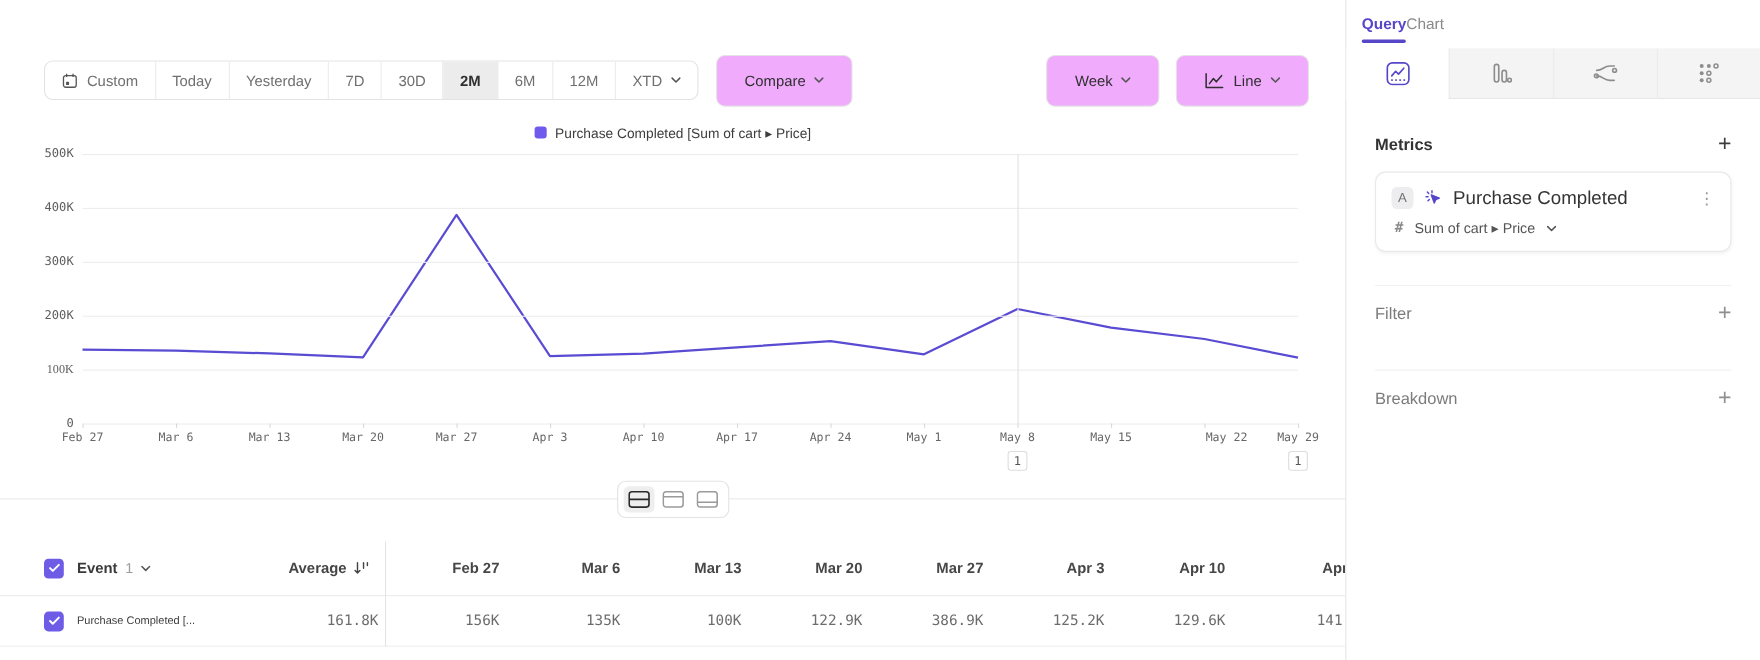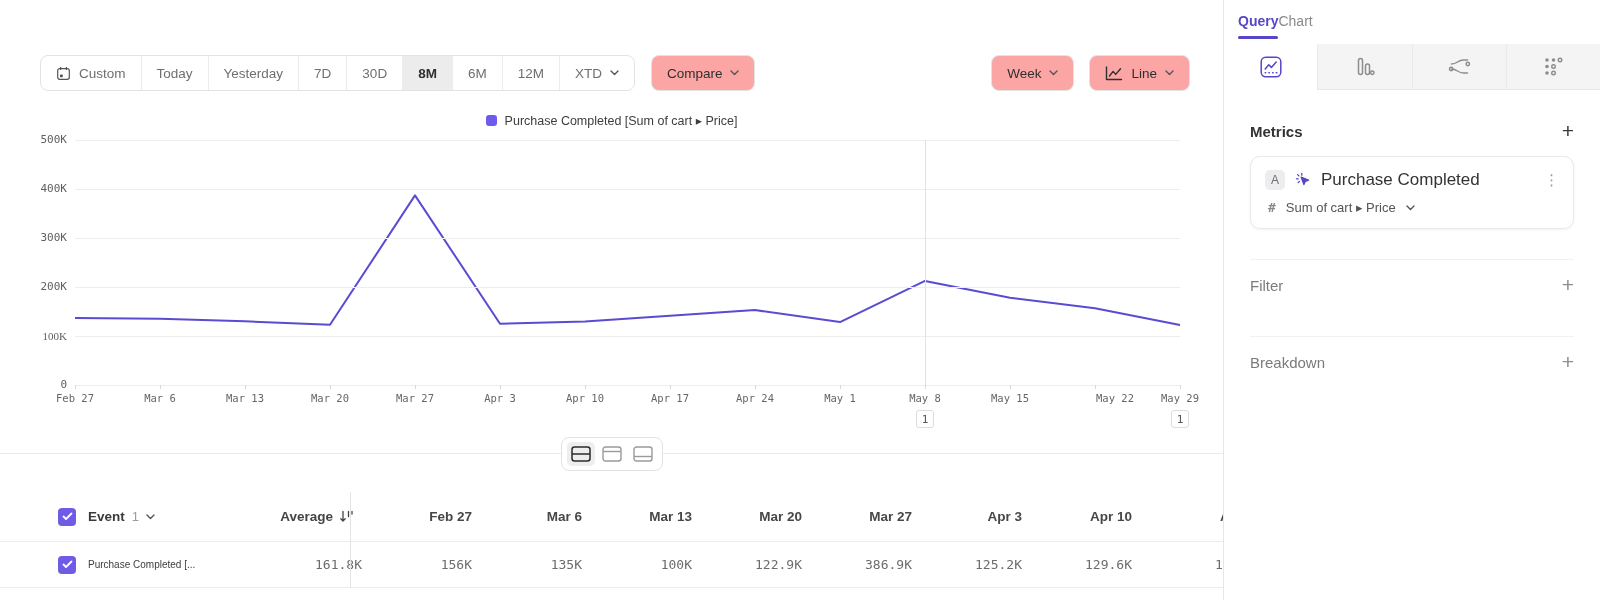--- a/index.html
+++ b/index.html
@@ -15,21 +15,21 @@
   
   #main{position:absolute;left:0;top:0;width:1223px;height:600px;background:#fff;overflow:hidden;}
   #sidebar{position:absolute;left:1223px;top:0;width:377px;height:600px;background:#fff;border-left:1px solid var(--border);}
 
   
   #toolbar{position:absolute;left:40px;right:33px;top:55px;height:36px;display:flex;align-items:center;}
   #seg-control{display:flex;height:36px;border:1px solid #e3e3e3;border-radius:8px;background:#fff;overflow:hidden;}
   .seg-item{display:flex;align-items:center;gap:8px;padding:0 15px;font-size:13.5px;color:#6f6f6f;cursor:pointer;border-right:1px solid #ececec;white-space:nowrap;}
   .seg-item:last-child{border-right:none;}
   .seg-item.selected{background:#ececec;color:#2f2f2f;font-weight:bold;}
-  .btn{display:flex;align-items:center;gap:8px;height:36px;padding:0 15px;border:1px solid #e3e3e3;border-radius:8px;background:#fca5a5;font-size:13.5px;color:#2f2f2f;cursor:pointer;white-space:nowrap;}
+  .btn{display:flex;align-items:center;gap:8px;height:47px;padding:0 25px;border:1px solid #e3e3e3;border-radius:8px;background:#f0abfc;font-size:13.5px;color:#2f2f2f;cursor:pointer;white-space:nowrap;}
   #compare-btn{margin-left:16px;}
   #right-btns{margin-left:auto;display:flex;gap:15px;}
   .chev{color:#555;}
 
   
   #legend{position:absolute;left:0;top:113px;width:100%;display:flex;justify-content:center;align-items:center;gap:8px;}
   #legend .swatch{width:11px;height:11px;border-radius:3px;background:var(--swatch);}
   #legend .label{font-size:12.5px;color:#3d3d3d;}
 
   
@@ -44,21 +44,21 @@
     display:flex;align-items:center;justify-content:center;font-size:11px;color:#555;cursor:pointer;}
 
   
   #chart-table-divider{position:absolute;left:0;top:453px;width:1223px;height:1px;background:#eaeaea;}
   #layout-toggle{position:absolute;left:50%;top:437px;transform:translateX(-50%);display:flex;gap:3px;padding:4px 5px;background:#fff;border:1px solid #e3e3e3;border-radius:8px;}
   .toggle-opt{width:28px;height:24px;display:flex;align-items:center;justify-content:center;border-radius:5px;color:#9a9a9a;cursor:pointer;}
   .toggle-opt.selected{background:#eeeeee;color:#2b2b2b;}
 
   
   #table{position:absolute;left:0;top:492px;width:1223px;height:96px;overflow:hidden;}
-  .t-row{display:grid;grid-template-columns:70px 180px 100px repeat(7,110px) 130px;align-items:center;padding-left:18px;}
+  .t-row{display:grid;grid-template-columns:70px 180px 100px repeat(7,110px) 130px;align-items:center;}
   #t-header{height:50px;border-bottom:1px solid #ececec;}
   #t-datarow{height:46px;border-bottom:1px solid #ececec;}
   .cell-check{margin-left:40px;}
   .checkbox{width:18px;height:18px;border-radius:4px;background:var(--checkbox);display:flex;align-items:center;justify-content:center;cursor:pointer;}
   .cell-event{display:flex;align-items:center;gap:7px;}
   .cell-event .ev{font-size:13.5px;font-weight:bold;color:#3a3a3a;}
   .cell-event .count{font-size:13px;color:#9c9c9c;}
   .cell-avg{display:flex;justify-content:flex-end;align-items:center;gap:6px;padding-right:14px;font-size:13.5px;font-weight:bold;color:#454545;}
   .cell-date{text-align:right;padding-right:6px;font-size:13.5px;font-weight:bold;color:#474747;}
   .cell-name{font-size:10px;color:#3c3c3c;white-space:nowrap;overflow:hidden;}
@@ -117,21 +117,21 @@
         <div class="seg-item">
           <span>Yesterday</span>
         </div>
         <div class="seg-item">
           <span>7D</span>
         </div>
         <div class="seg-item">
           <span>30D</span>
         </div>
         <div class="seg-item selected">
-          <span>8M</span>
+          <span>2M</span>
         </div>
         <div class="seg-item">
           <span>6M</span>
         </div>
         <div class="seg-item">
           <span>12M</span>
         </div>
         <div class="seg-item">
           <span>XTD</span>
           <span class="chev">

